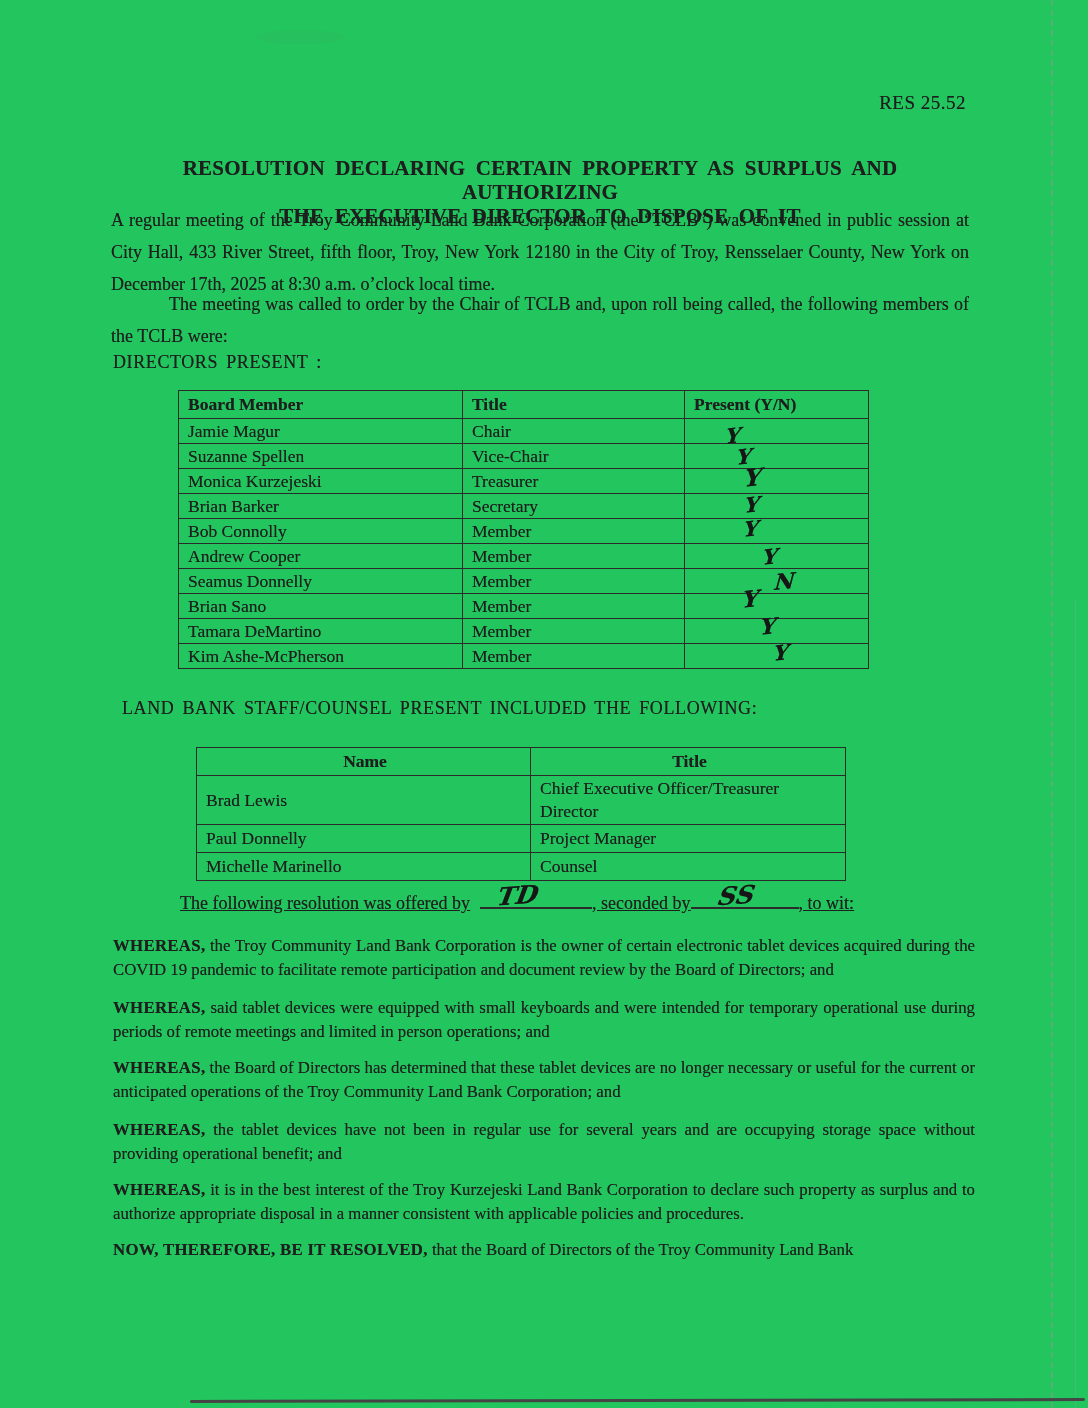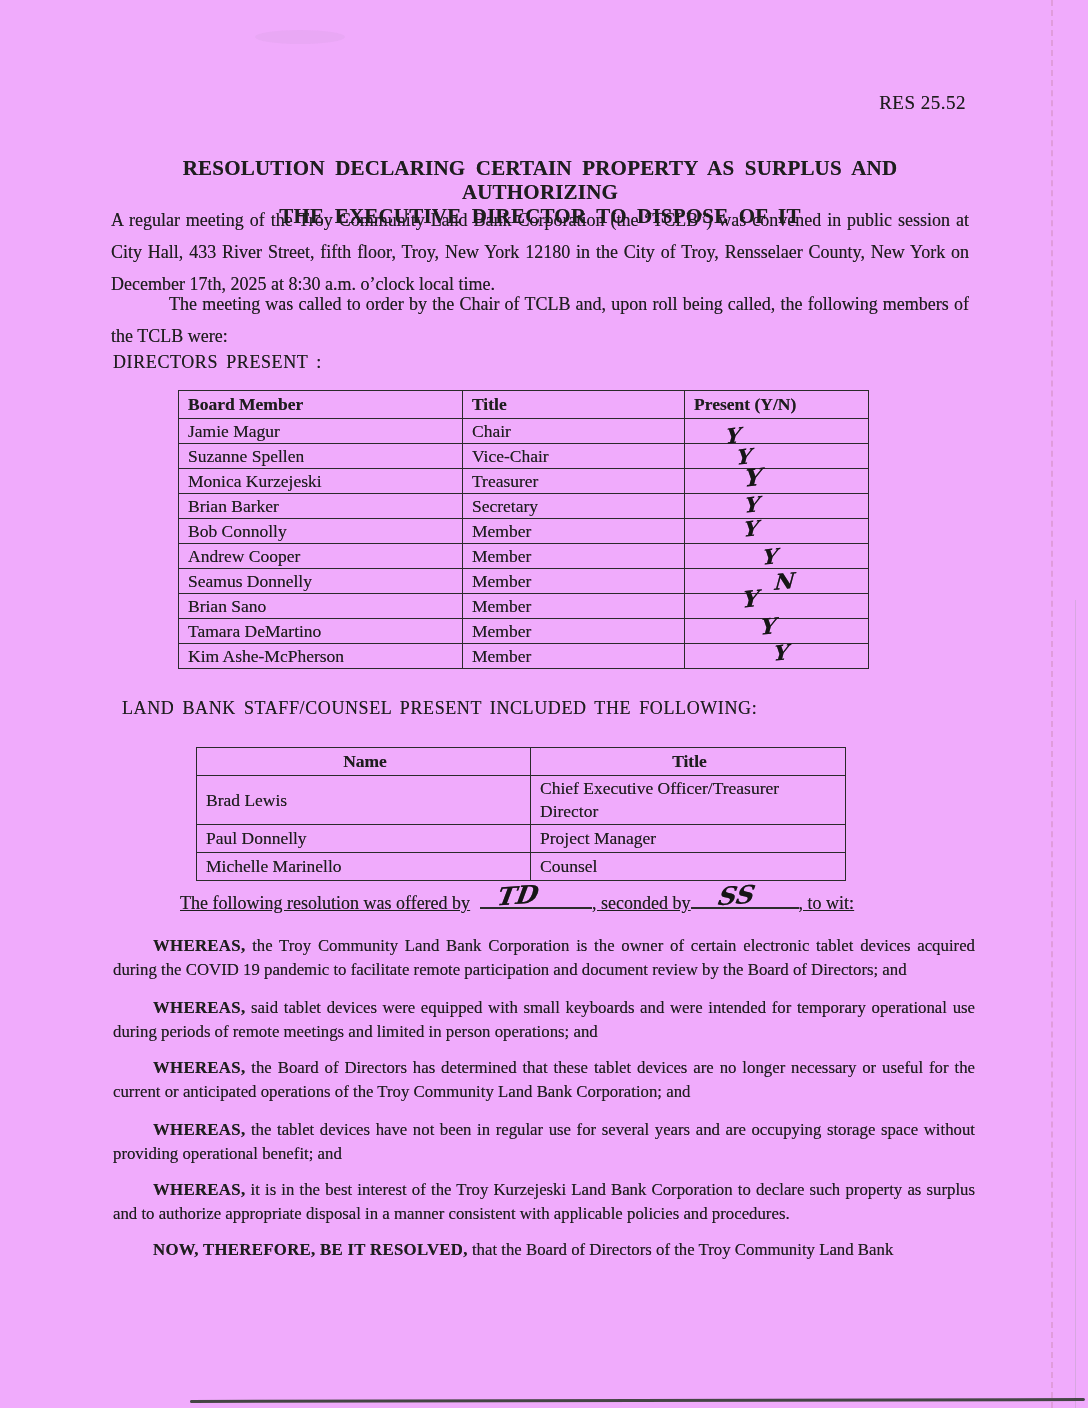--- a/index.html
+++ b/index.html
@@ -6,21 +6,21 @@
   body {
     width: 1088px; height: 1408px;
     background: #ffffff;
     font-family: "Liberation Serif", serif;
     color: #1e1e1e;
     position: relative;
     overflow: hidden;
   }
   .page {
     position: absolute; inset: 0;
-    background: #f0abfc;
+    background: #22c55e;
   }
   .scan-text { text-shadow: 0 0 0.6px rgba(20,20,20,0.55); }
 
   .doc-ref {
     position: absolute; top: 92px; right: 122px;
     font-size: 19px; letter-spacing: 0.5px;
   }
 
   .title-block {
     position: absolute; top: 156px; left: 112px; width: 856px;
@@ -85,21 +85,21 @@
   .blank-1 .hand { left: 18px; }
   .blank-2 .hand { left: 28px; }
 
   .whereas { position: absolute; left: 113px; width: 862px; font-size: 16.8px; line-height: 24px; text-align: justify; }
   .w1 { top: 934px; }
   .w2 { top: 996px; }
   .w3 { top: 1056px; }
   .w4 { top: 1118px; }
   .w5 { top: 1178px; }
   .resolved { top: 1238px; }
-  .lead { font-weight: bold; letter-spacing: 0.3px; margin-left: 40px; }
+  .lead { font-weight: bold; letter-spacing: 0.3px; }
 
   
   .artifact-right-dashed {
     position: absolute; left: 1051px; top: 0; height: 1408px; width: 0;
     border-left: 2px dashed rgba(195,130,160,0.35);
   }
   .artifact-right-line {
     position: absolute; left: 1075px; top: 600px; height: 808px; width: 0;
     border-left: 1px solid rgba(160,160,160,0.30);
   }

